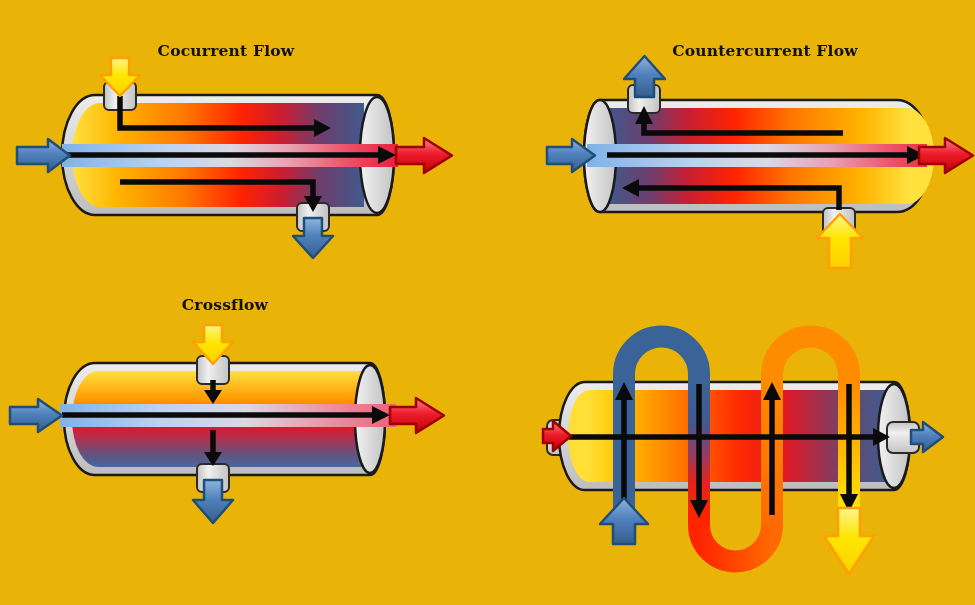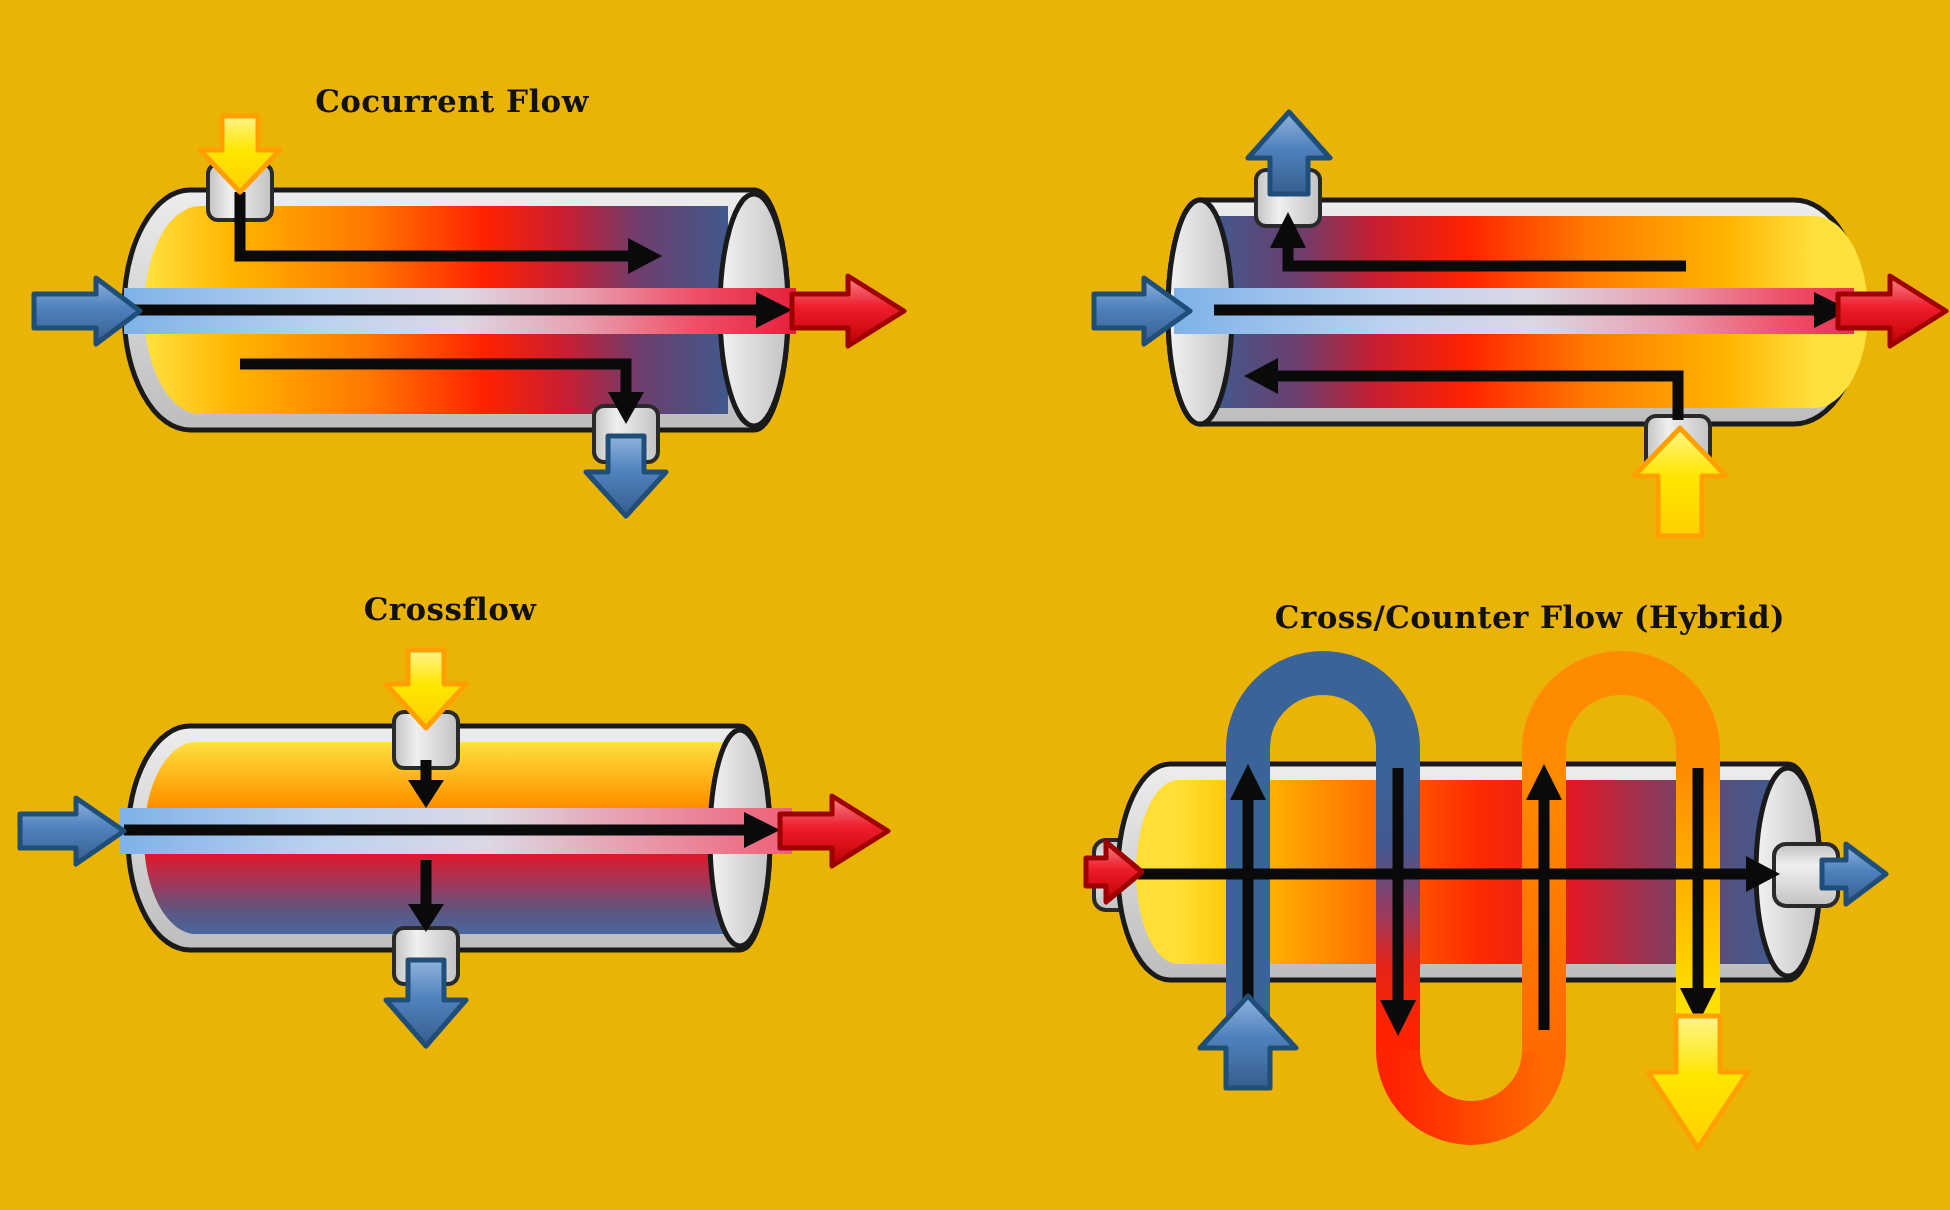--- a/index.html
+++ b/index.html
@@ -95,20 +95,21 @@
       <path class="blk" d="M66,155 L378,155"></path>
       <polygon class="bhead" points="378,146 378,164 396,155"></polygon>
       <path class="barrow" d="M111,58 L129,58 L129,75 L140,75 L120,96 L100,75 L111,75 Z" fill="url(#yellowArrGrad)" stroke="#FFA000"></path>
       <path class="barrow" d="M17,147 L48,147 L48,139 L70,155.5 L48,172 L48,164 L17,164 Z" fill="url(#blueArrGrad)" stroke="#1F4E79"></path>
       <path class="barrow" d="M396,147 L424,147 L424,138 L452,155.5 L424,173 L424,164 L396,164 Z" fill="url(#redArrGrad)" stroke="#9E0000"></path>
       <path class="barrow" d="M304,218 L304,236 L293,236 L313,258 L333,236 L322,236 L322,218 Z" fill="url(#blueArrGrad)" stroke="#1F4E79"></path>
     </svg>
   </section>
 
   <section class="panel" style="left:487px;top:0;width:488px;height:280px">
+    <h2 class="title" style="left:278px;top:28px">Countercurrent Flow</h2>
     <svg width="488" height="280" viewBox="0 0 488 280">
       <defs>
         <linearGradient id="bodyGrad2" gradientUnits="userSpaceOnUse" x1="120" y1="0" x2="420" y2="0">
           <stop offset="0" stop-color="#41598C"></stop>
             <stop offset=".14" stop-color="#6C3E6E"></stop>
             <stop offset=".27" stop-color="#C81E32"></stop>
           <stop offset=".42" stop-color="#FF2200"></stop>
             <stop offset=".62" stop-color="#FF7800"></stop>
             <stop offset=".85" stop-color="#FFB400"></stop>
           <stop offset="1" stop-color="#FFE03C"></stop>
@@ -175,21 +176,20 @@
       <path class="blk" d="M62,135 L372,135"></path>
       <polygon class="bhead" points="372,126 372,144 390,135"></polygon>
       <path class="barrow" d="M204,45 L222,45 L222,62 L233,62 L213,84 L193,62 L204,62 Z" fill="url(#yellowArrGrad)" stroke="#FFA000"></path>
       <path class="barrow" d="M10,127 L38,127 L38,119 L62,135.5 L38,152 L38,144 L10,144 Z" fill="url(#blueArrGrad)" stroke="#1F4E79"></path>
       <path class="barrow" d="M390,127 L416,127 L416,118 L444,135.5 L416,153 L416,144 L390,144 Z" fill="url(#redArrGrad)" stroke="#9E0000"></path>
       <path class="barrow" d="M204,200 L204,220 L193,220 L213,243 L233,220 L222,220 L222,200 Z" fill="url(#blueArrGrad)" stroke="#1F4E79"></path>
     </svg>
   </section>
 
   <section class="panel" style="left:487px;top:280px;width:488px;height:325px">
-    <h2 class="title" style="left:278px;top:6px">Cross/Counter Flow (Hybrid)</h2>
     <svg width="488" height="325" viewBox="0 0 488 325">
       <defs>
         <linearGradient id="bodyGrad4" gradientUnits="userSpaceOnUse" x1="102" y1="0" x2="402" y2="0">
           <stop offset="0" stop-color="#FFDF35"></stop>
             <stop offset=".1" stop-color="#FFC400"></stop>
             <stop offset=".3" stop-color="#FF7800"></stop>
           <stop offset=".5" stop-color="#FF2A00"></stop>
             <stop offset=".66" stop-color="#DE1A28"></stop>
             <stop offset=".8" stop-color="#8E3858"></stop>
           <stop offset=".93" stop-color="#4F5382"></stop>

